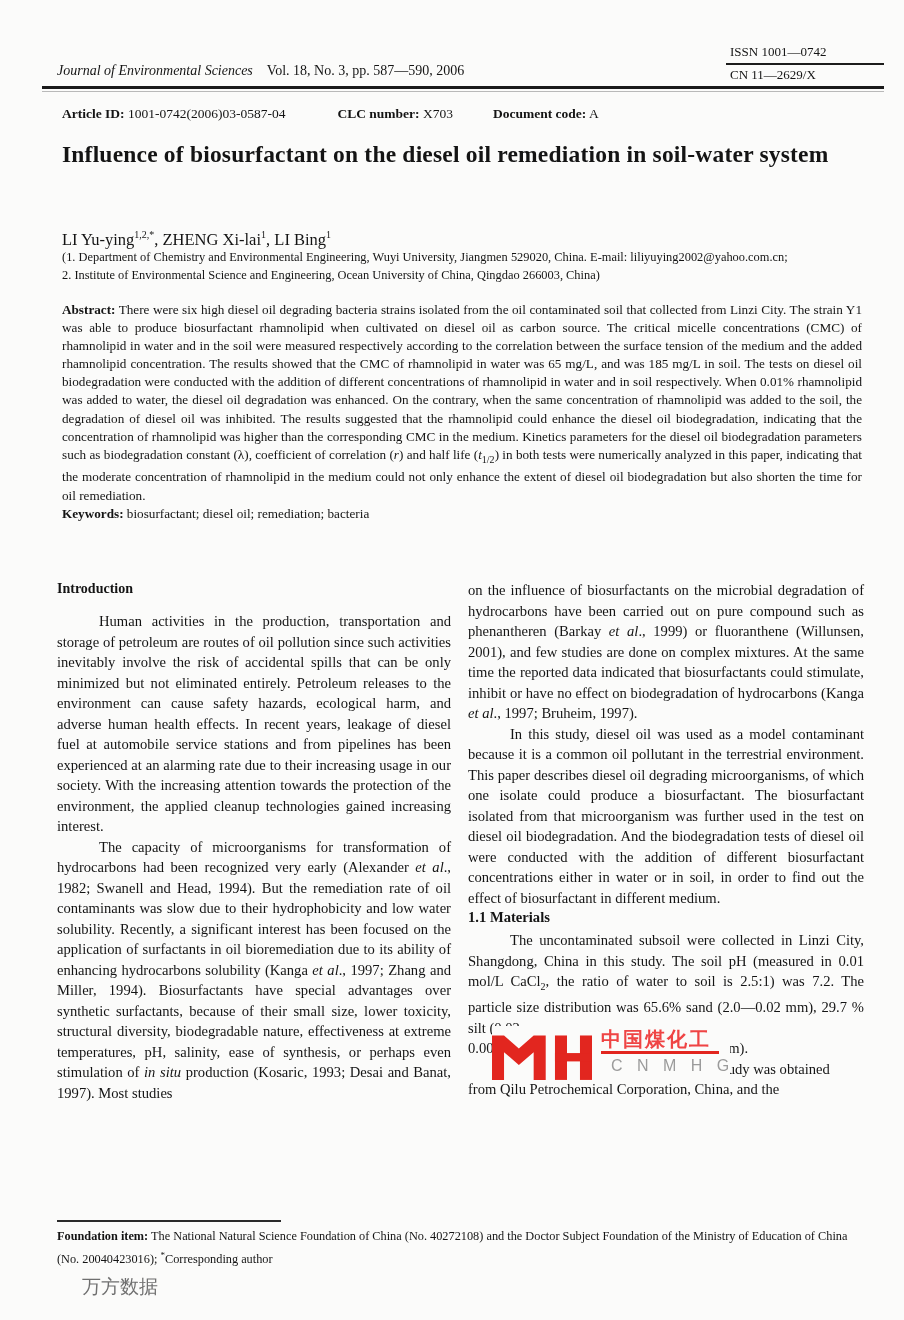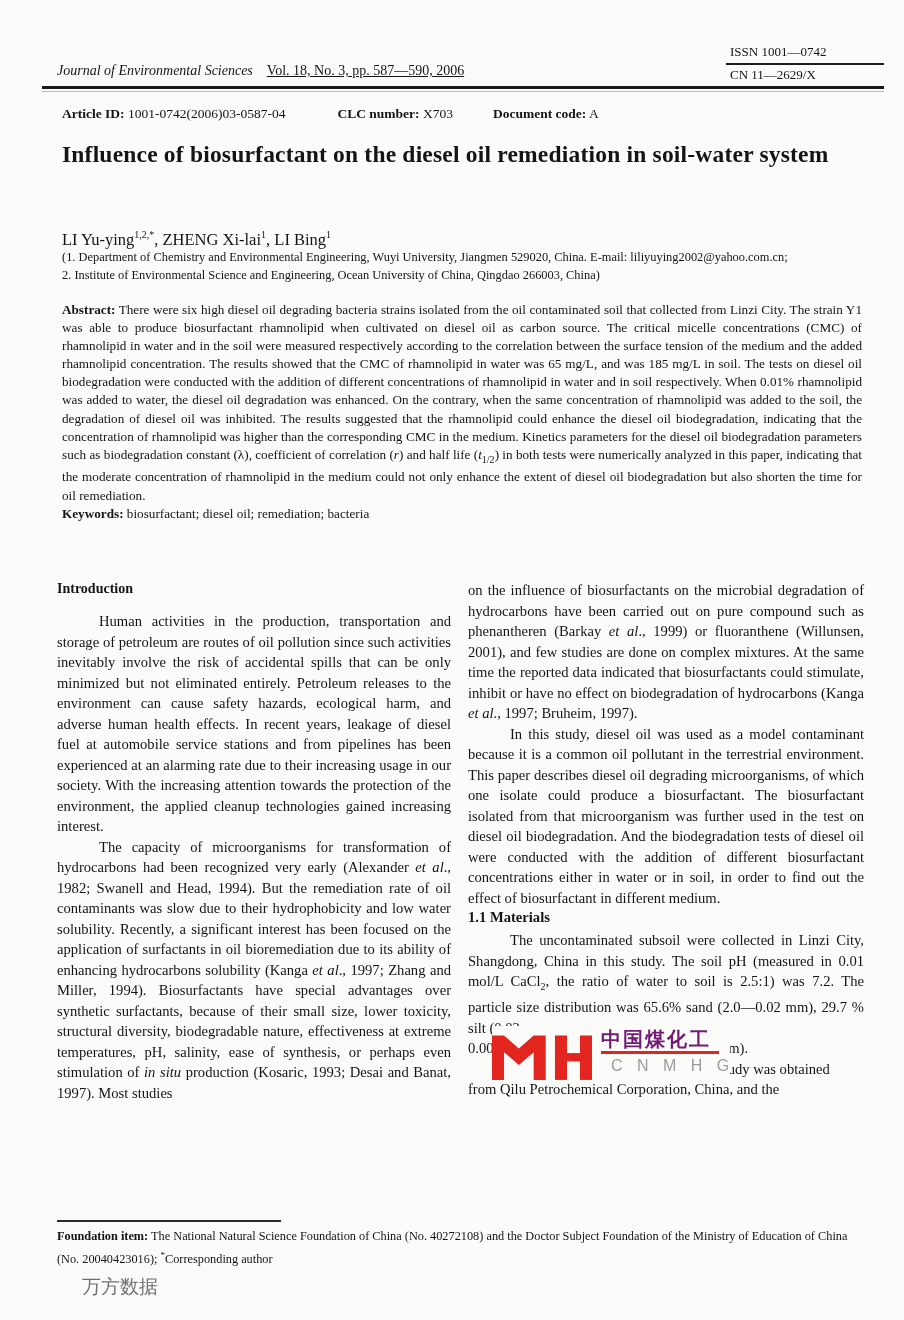--- a/index.html
+++ b/index.html
@@ -2,21 +2,21 @@
 <html><head>
 <meta charset="utf-8">
 <style>
   html,body{margin:0;padding:0;}
   body{width:904px;height:1320px;position:relative;background:#fbfbfa;color:#141414;
        font-family:"Liberation Serif",serif;-webkit-font-smoothing:antialiased;}
   .abs{position:absolute;}
   
   .journal-line{left:57px;top:63px;font-size:14px;}
   .journal-name{font-style:italic;}
-  .journal-info{margin-left:14px;text-decoration:underline;}
+  .journal-info{margin-left:14px;}
   .issn-block{left:726px;top:44px;width:158px;text-align:left;font-size:13px;}
   .issn{padding:0 0 2px 4px;}
   .issn-rule{height:2px;background:#1c1c1c;margin:1px 0 2px 0;}
   .cn{padding-left:4px;}
   .main-rule{left:42px;top:86px;width:842px;height:3px;background:#1a1a1a;}
   .main-rule2{left:42px;top:91px;width:842px;height:1px;background:#b9b9b9;}
   
   .meta-line{left:62px;top:106px;font-size:13.5px;white-space:nowrap;}
   .meta-line b{font-weight:bold;}
   .gap1{display:inline-block;width:52px;}
@@ -112,21 +112,21 @@
       <div class="watermark">
         <span>
           <svg width="100" height="56" viewBox="0 0 108 56" xmlns="http://www.w3.org/2000/svg">
             <polygon points="0,8 13,8 29,22 45,8 58,8 58,56 45,56 45,26 29,40 13,26 13,56 0,56" fill="#e2261f"></polygon>
             <rect x="68" y="8" width="13" height="48" fill="#e2261f"></rect>
             <rect x="95" y="8" width="13" height="48" fill="#e2261f"></rect>
             <rect x="68" y="27" width="40" height="9" fill="#e2261f"></rect>
           </svg>
         </span>
         <span class="wm-text">
-          <span class="wm-cn" style="color: #701a75;">中国煤化工</span>
+          <span class="wm-cn" style="color: #ef4444;">中国煤化工</span>
           <span class="wm-underline" style="background: rgb(226, 38, 31);"></span>
           <span class="wm-latin" style="color: rgb(155, 155, 155);">C N M H G</span>
         </span>
       </div>
     </div>
     <div class="frag-line">
       <span class="sp2"></span><span>study was obtained</span>
     </div>
     <div class="frag-line">
       <span>from Qilu Petrochemical Corporation, China, and the</span>

